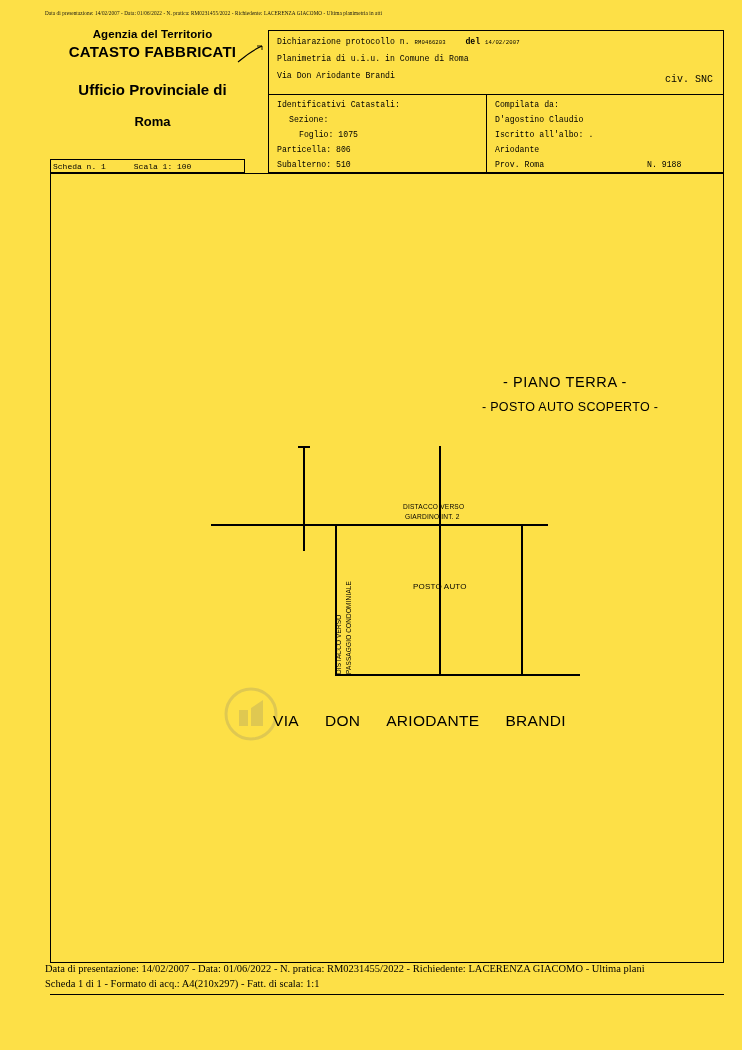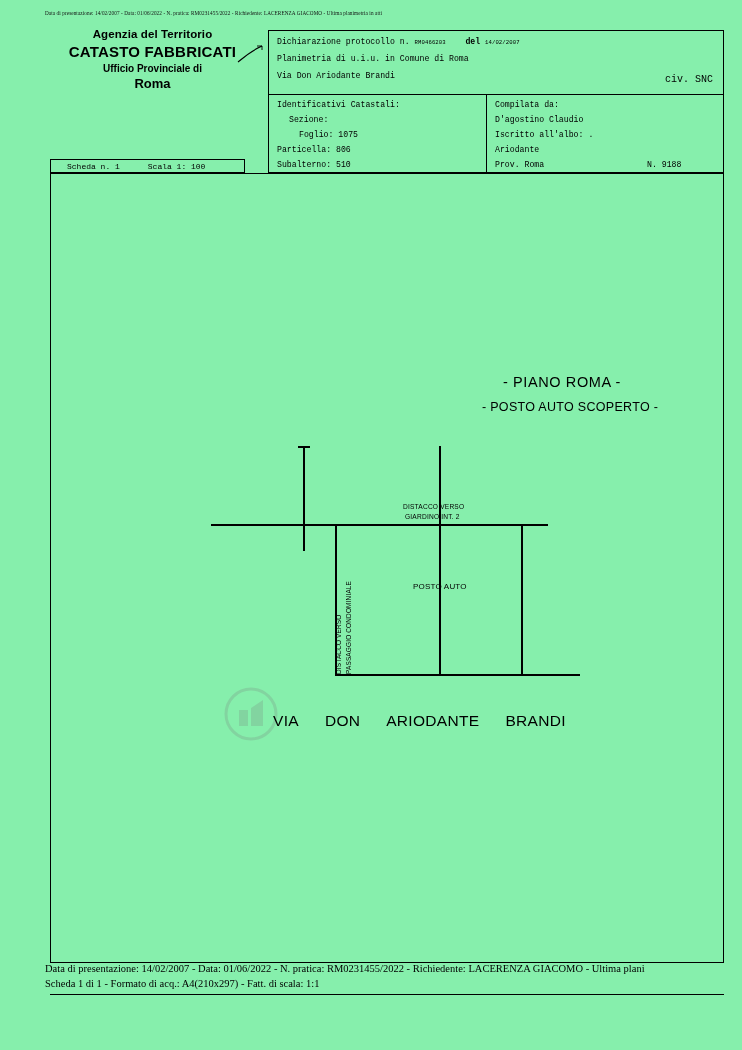--- a/index.html
+++ b/index.html
@@ -13,21 +13,21 @@
     font-family: "Liberation Sans", sans-serif;
     color: #000;
     position: relative;
     overflow: hidden;
   }
   .page {
     position: absolute;
     left: 0; top: 0;
     width: 742px;
     height: 1050px;
-    background: #86efac;
+    background: #fde047;
   }
 
   
   .topstrip {
     position: absolute;
     left: 45px;
     top: 10px;
     width: 650px;
     font-family: "Liberation Serif", serif;
     font-size: 5.2px;
@@ -47,26 +47,26 @@
   .hdr-left .l1 {
     font-size: 11.5px;
     font-weight: bold;
     letter-spacing: 0.1px;
     margin-bottom: 3px;
   }
   .hdr-left .l2 {
     font-size: 15px;
     font-weight: bold;
     letter-spacing: 0.2px;
-    margin-bottom: 3px;
+    margin-bottom: 21px;
   }
   .hdr-left .l3 {
-    font-size: 10px;
+    font-size: 15px;
     font-weight: bold;
-    margin-bottom: 2px;
+    margin-bottom: 16px;
   }
   .hdr-left .l4 {
     font-size: 13px;
     font-weight: bold;
   }
   .swoosh {
     position: absolute;
     left: 237px;
     top: 45px;
     width: 26px;
@@ -153,21 +153,21 @@
   .scheda-bar {
     position: absolute;
     left: 50px;
     top: 159px;
     width: 195px;
     height: 14px;
     border: 1px solid #000;
     box-sizing: border-box;
     font-family: "Liberation Mono", monospace;
     font-size: 8px;
-    padding-left: 16px;
+    padding-left: 2px;
     line-height: 13px;
     white-space: nowrap;
   }
   .scheda-bar .scala {
     margin-left: 28px;
   }
 
   
   .frame {
     position: absolute;
@@ -345,21 +345,21 @@
       </div>
     </div>
   </div>
 
   <div class="scheda-bar">
     <span>Scheda n. 1</span><span class="scala">Scala 1: 100</span>
   </div>
 
   <div class="frame">
 
-    <div class="piano-terra">- PIANO ROMA -</div>
+    <div class="piano-terra">- PIANO TERRA -</div>
     <div class="posto-auto-scoperto">- POSTO AUTO SCOPERTO -</div>
 
     <svg class="wm-logo" viewBox="0 0 56 56">
       <circle cx="28" cy="28" r="25" fill="none" stroke="#777" stroke-width="3"></circle>
       <rect x="16" y="24" width="9" height="16" fill="#777"></rect>
       <path d="M28 40 L28 22 L40 14 L40 40 Z" fill="#777"></path>
     </svg>
 
     <div class="ln" style="left:252px; top:272px; width:2px; height:105px;"></div>
 

